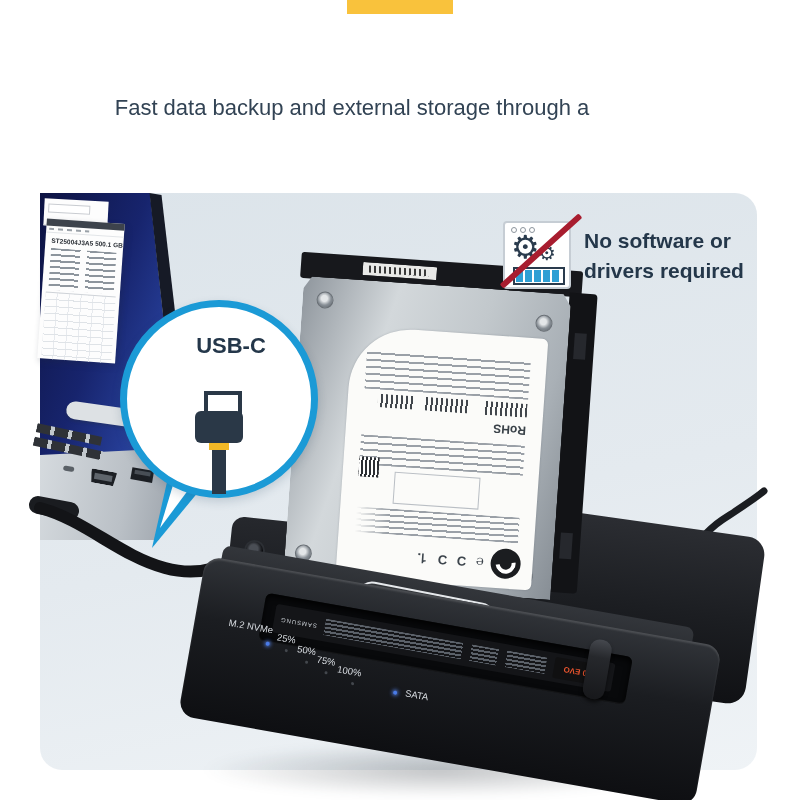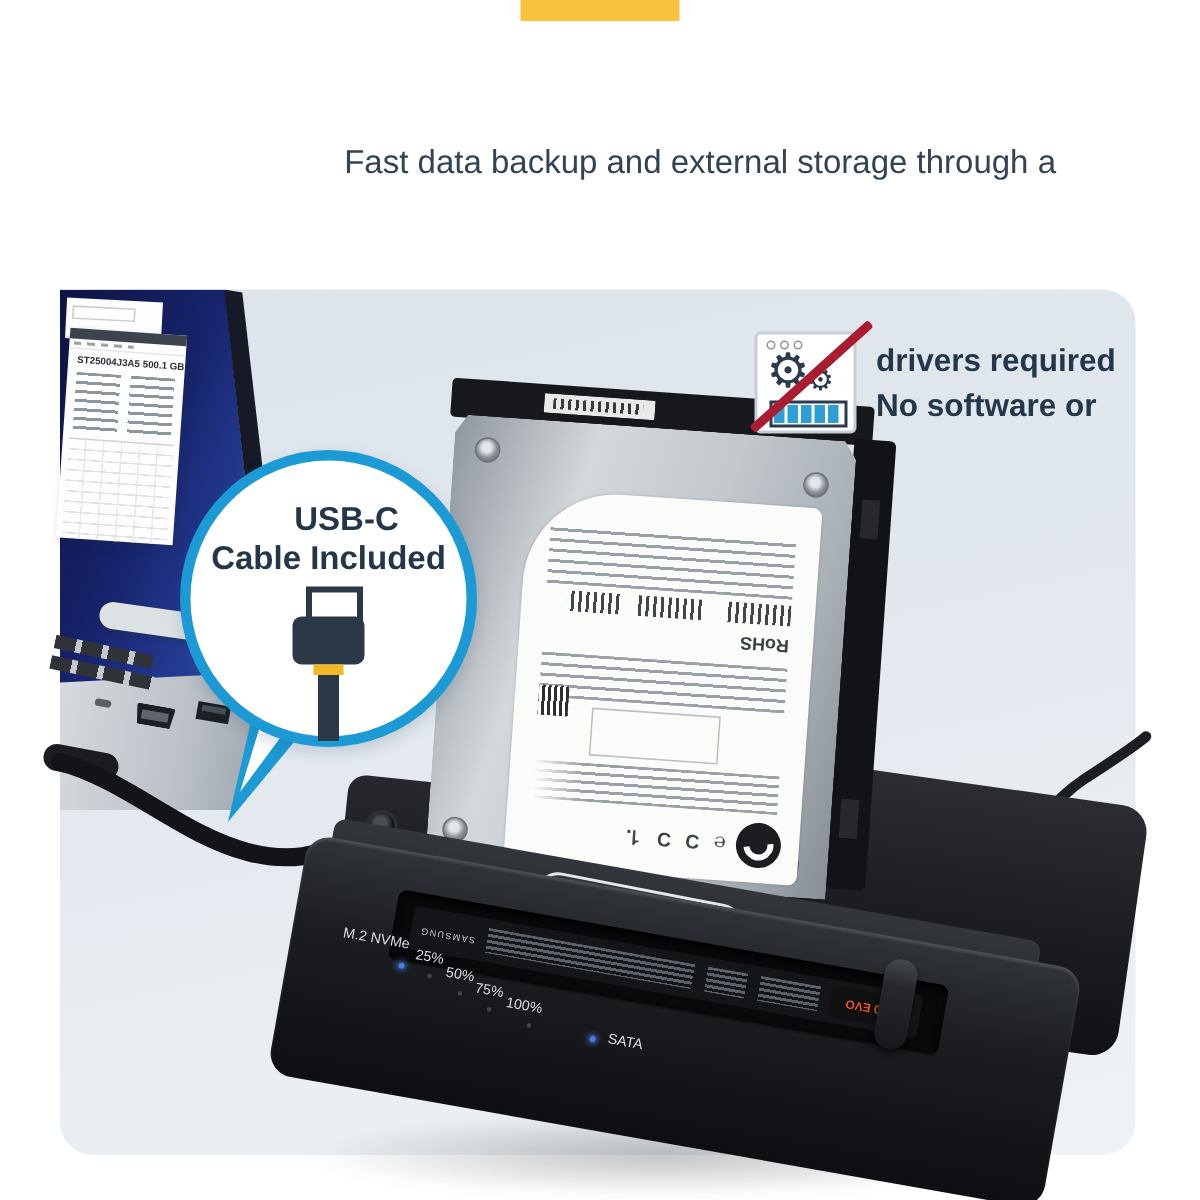--- a/index.html
+++ b/index.html
@@ -4,21 +4,21 @@
 <style>
   html,body{margin:0;padding:0;background:#ffffff;}
   .canvas{position:relative;width:800px;height:800px;background:#fff;overflow:hidden;
           font-family:"Liberation Sans",sans-serif;}
   .abs{position:absolute;}
 
   
   .accent-tab{left:347px;top:0;width:106px;height:14px;background:#F9C23C;}
   .title{left:0;top:32px;width:800px;text-align:center;font-size:38px;font-weight:bold;
          color:#24374A;letter-spacing:-.5px;}
-  .subtitle{left:0;top:92px;width:704px;text-align:right;font-size:22px;line-height:31px;
+  .subtitle{left:0;top:92px;width:704px;text-align:center;font-size:22px;line-height:31px;
             color:#324354;}
 
   
   .panel{left:40px;top:193px;width:717px;height:577px;border-radius:22px;
          background:linear-gradient(168deg,#dce4ea 0%,#e4eaef 55%,#eff3f6 100%);}
 
   
   .lap-screen{left:40px;top:193px;width:140px;height:280px;
       clip-path:polygon(0 0,78.5% 0,98.5% 92.5%,0 99%);
       background:linear-gradient(110deg,#0d1342 0%,#17246d 45%,#2c48a8 85%,#3d5cc0 100%);}
@@ -299,21 +299,20 @@
     <div class="led" style="left:208px;top:100px"></div>
     <div class="led-label" style="left:220px;top:95px">SATA</div>
   </div>
 
   <svg class="abs tail" viewBox="0 0 140 130">
     <polygon points="52,30 98,38 32,118" fill="#1B9AD6"></polygon>
     <polygon points="60,32 86,36 40,98" fill="#ffffff"></polygon>
   </svg>
   <div class="abs callout">
     <div class="callout-t1">USB-C</div>
-    <div class="callout-t2">Cable Included</div>
     <div class="usb-tip"></div>
     <div class="usb-body"></div>
     <div class="usb-band"></div>
     <div class="usb-cord"></div>
   </div>
 
   <div class="abs badge-icon">
     <div class="badge-dots">
       <i></i>
         <i></i>
@@ -324,17 +323,17 @@
     <div class="badge-bar">
       <i></i>
         <i></i>
         <i></i>
         <i></i>
         <i></i>
     </div>
   </div>
   <div class="abs badge-slash"></div>
   <div class="abs badge-text">
+    <div>No software or</div>
     <div>drivers required</div>
-    <div>No software or</div>
   </div>
 
 </div>
 
 </body></html>

